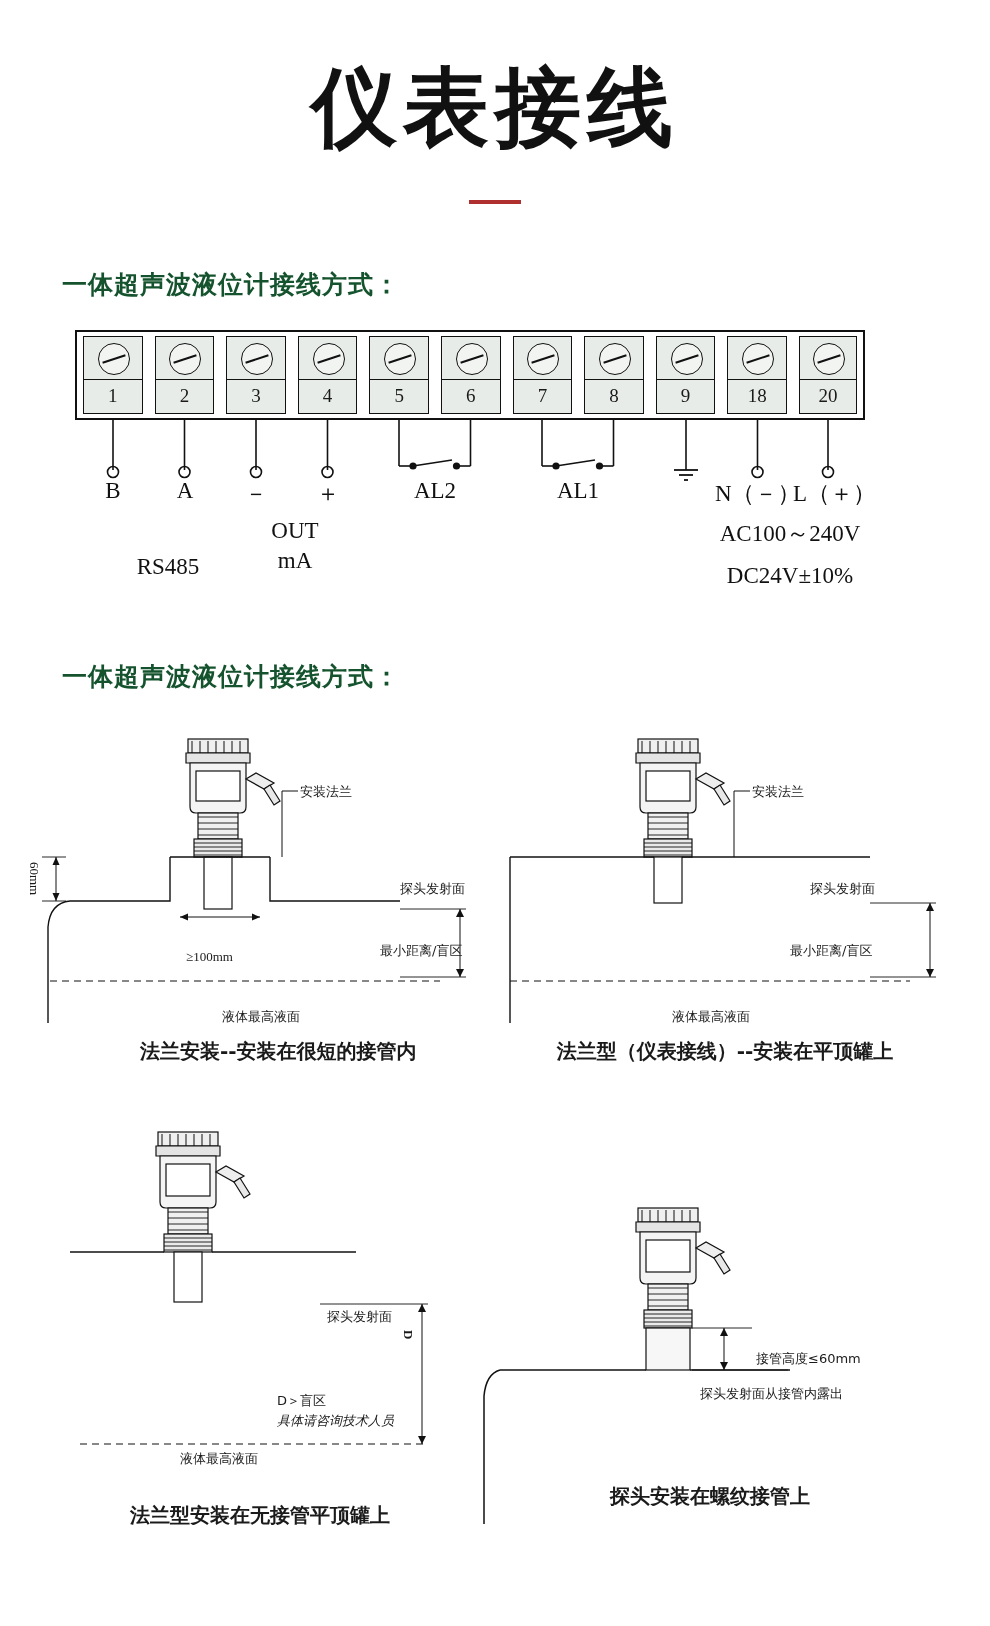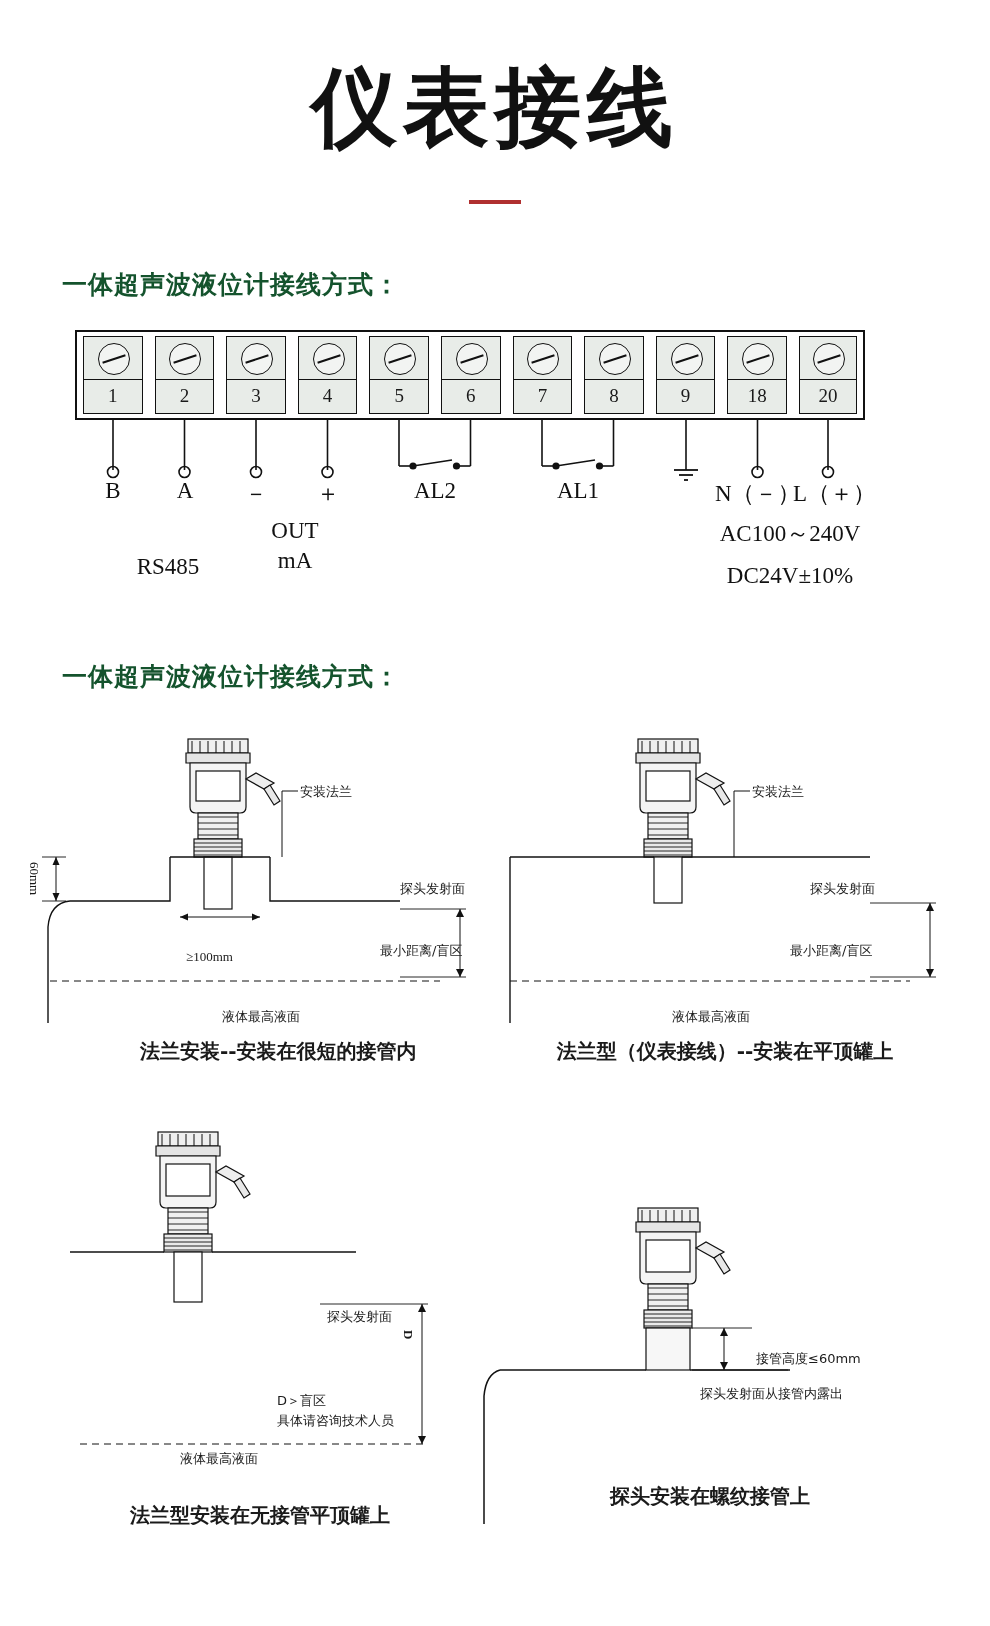--- a/index.html
+++ b/index.html
@@ -418,21 +418,21 @@
     <path d="M402 184 v140" stroke-width="1"></path>
     <path d="M402 184 l-4 8 h8 z" fill="#111" stroke="none"></path>
     <path d="M402 324 l-4 -8 h8 z" fill="#111" stroke="none"></path>
     <path d="M300 184 h108" stroke-width="0.9"></path>
     <path d="M60 324 h348" stroke-dasharray="7 5" stroke-width="1"></path>
   </g>
 </svg>
 <div class="dlabel" style="top:1308px;left:327px;">探头发射面</div>
 <div class="dlabel serif vert" style="top:1330px;left:400px;font-weight:bold;">D</div>
 <div class="dlabel" style="top:1392px;left:277px;">D＞盲区</div>
-<div class="dlabel" style="top:1412px;left:277px;">具体请咨询技术人员</div>
+<div class="dlabel" style="top:1412px;left:277px;font-style:italic;">具体请咨询技术人员</div>
 <div class="dlabel" style="top:1450px;left:180px;">液体最高液面</div>
 <div class="cap" style="top:1502px;left:110px;width:300px;">法兰型安装在无接管平顶罐上</div>
 
 <svg class="diagram" style="top:1200px;left:480px;" width="480" height="330" viewBox="0 0 480 330">
   <g stroke="#111" fill="none" stroke-width="1.2">
     <rect x="158" y="8" width="60" height="14" fill="#efefef"></rect>
     <path d="M156 22 h64 v10 h-64 z" fill="#e4e4e4"></path>
     <path d="M162 10 v12 M170 10 v12 M178 10 v12 M186 10 v12 M194 10 v12 M202 10 v12 M210 10 v12" stroke-width="1"></path>
     <path d="M160 32 h56 v46 q0 6 -6 6 h-44 q-6 0 -6 -6 z" fill="#f4f4f4"></path>
     <rect x="166" y="40" width="44" height="32" fill="#ffffff"></rect>

